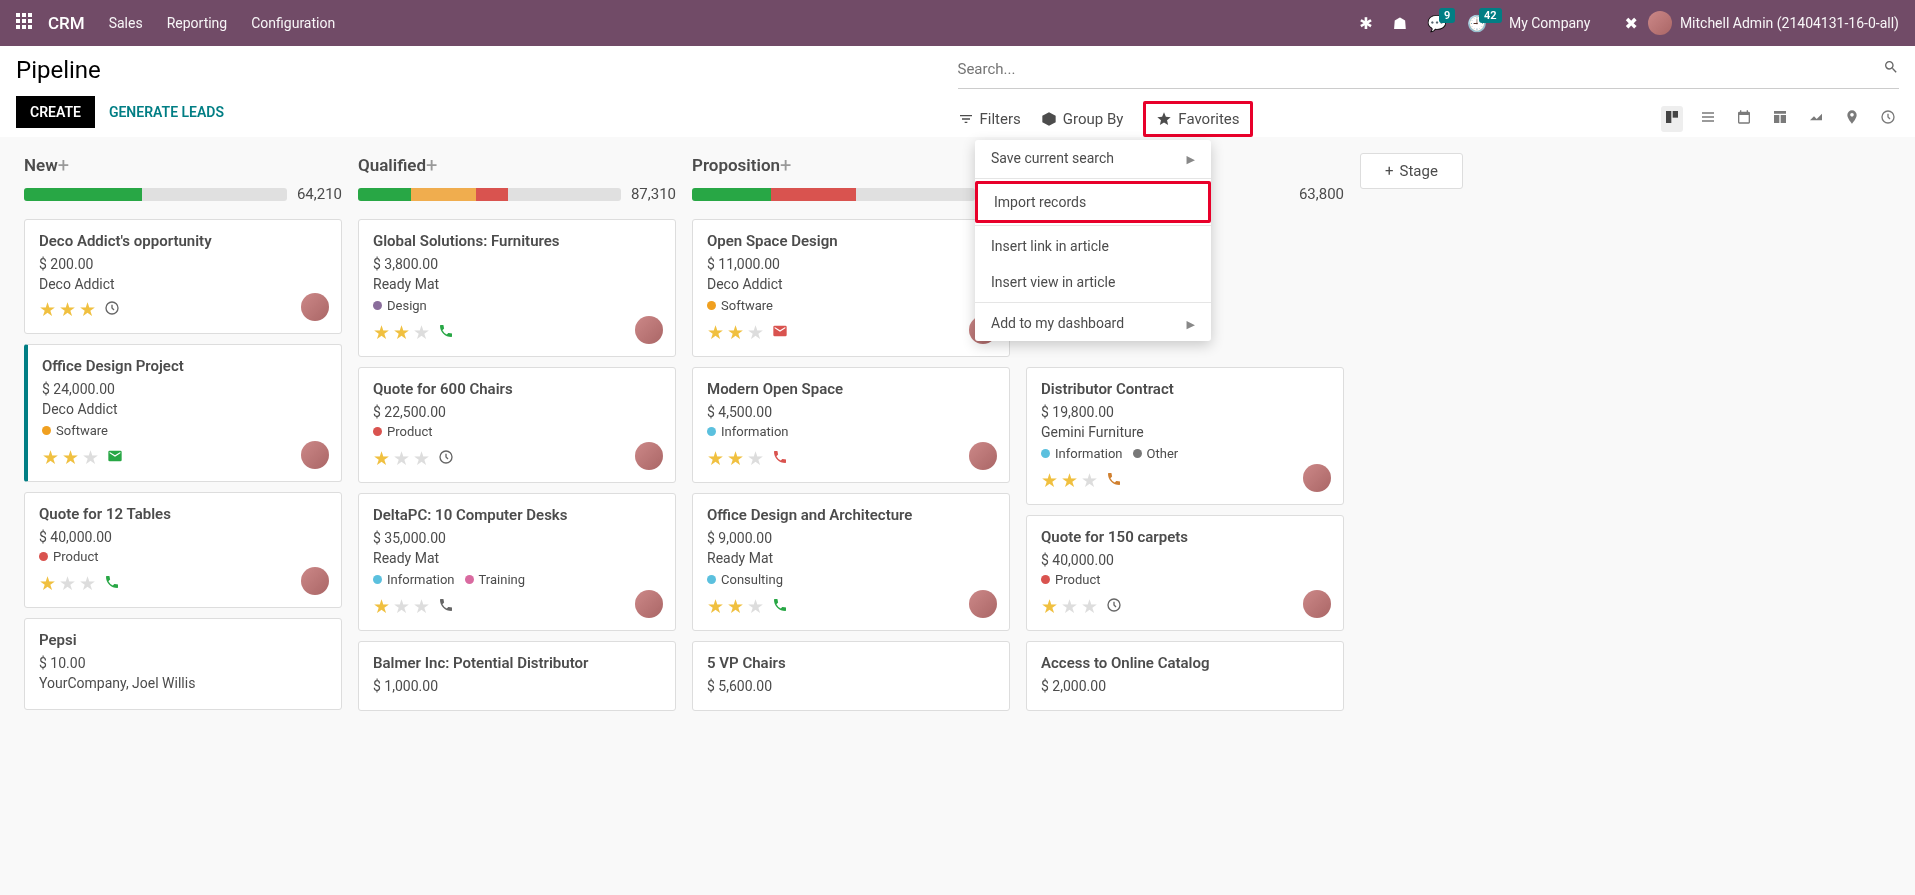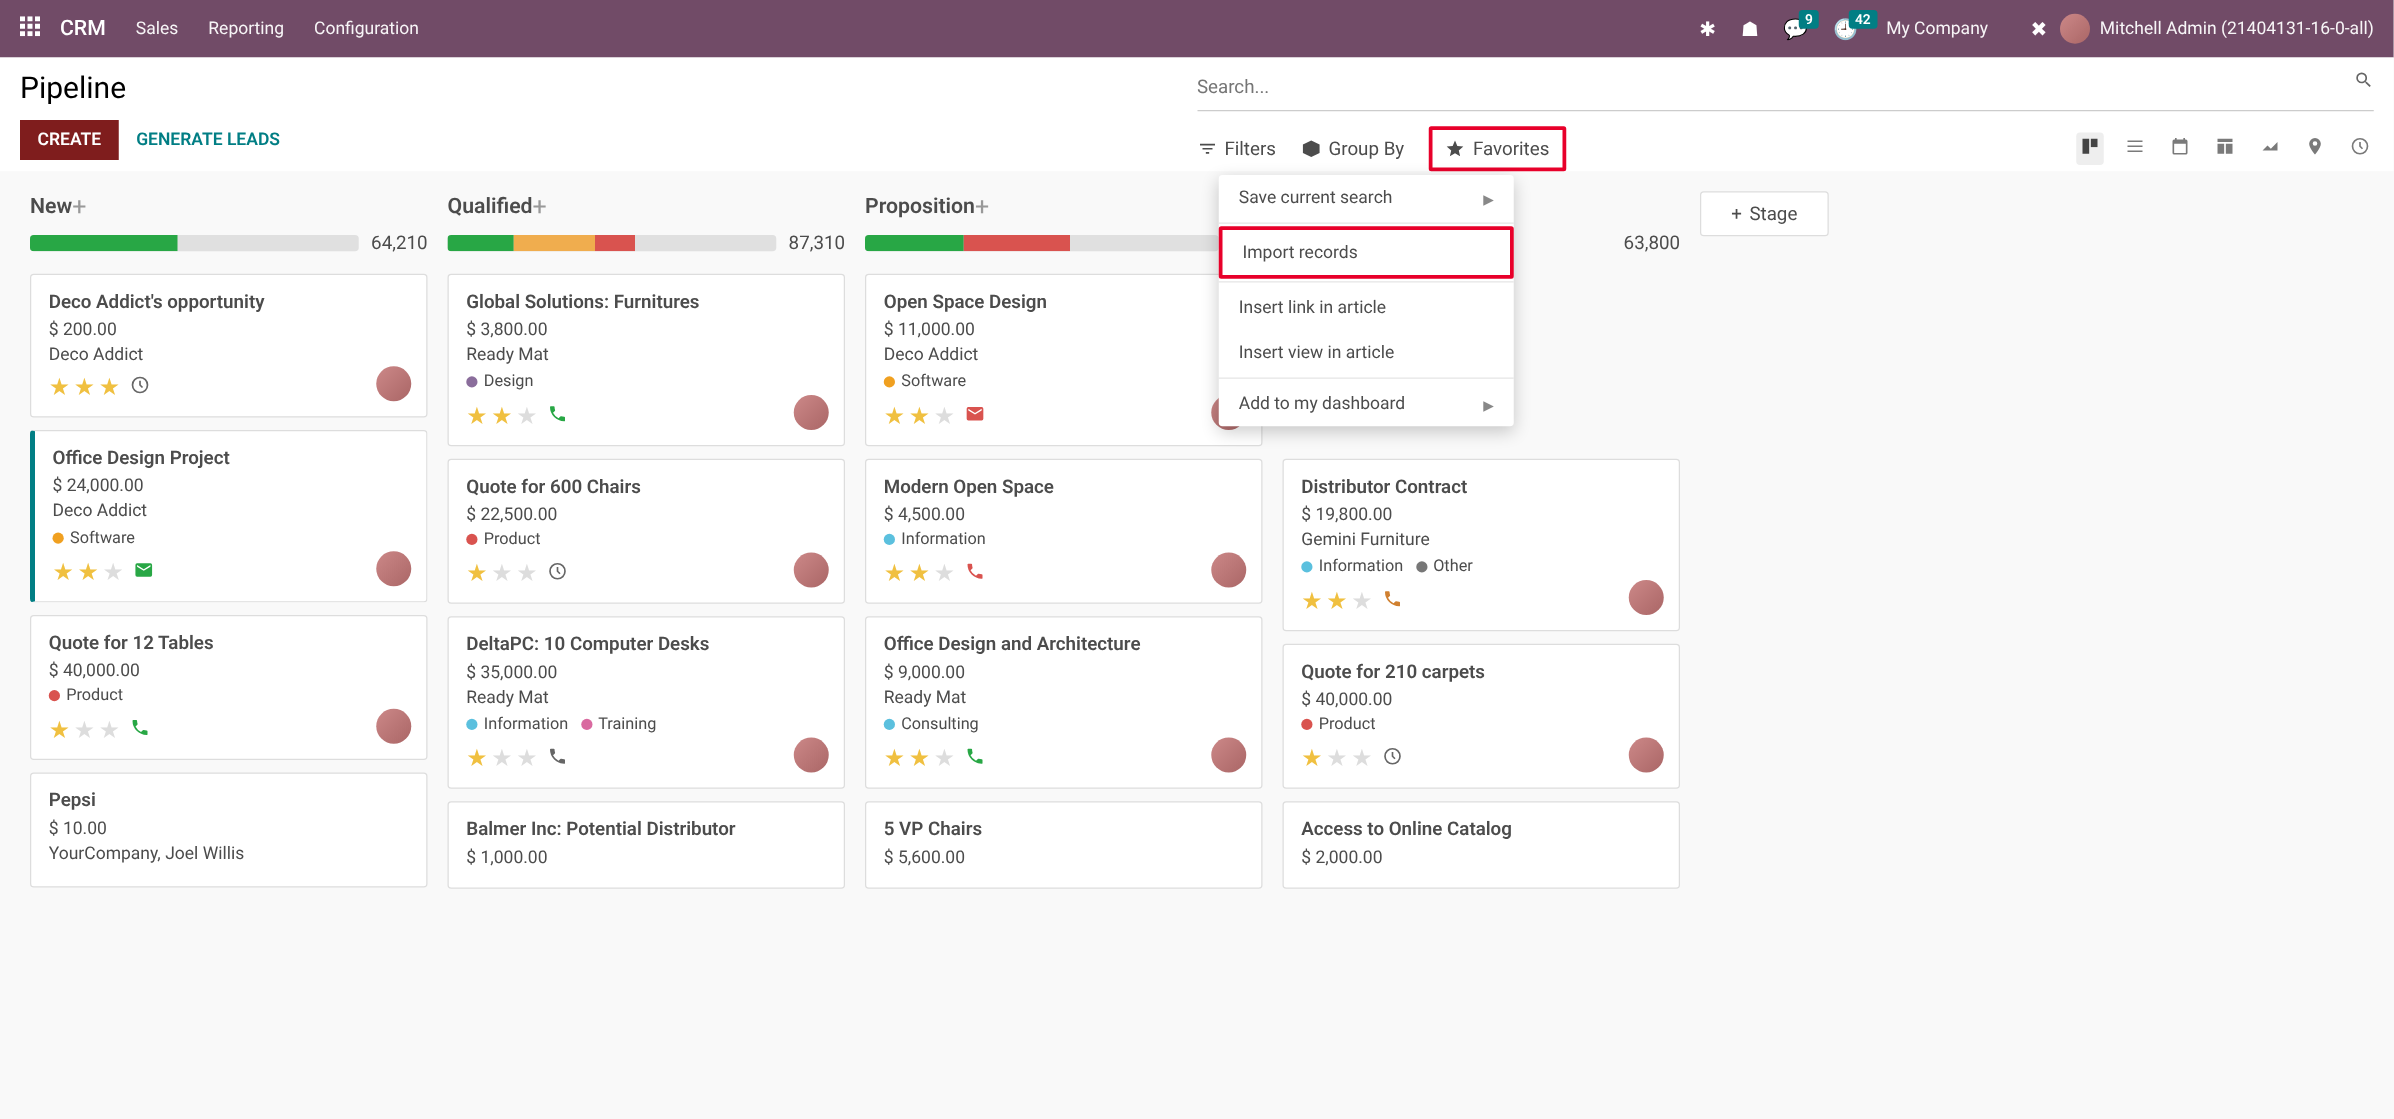--- a/index.html
+++ b/index.html
@@ -8,24 +8,24 @@
 .topbar .apps-icon{margin-right:16px}
 .topbar .brand{font-size:17px;font-weight:500;margin-right:24px}
 .topbar .menu-item{font-size:14px;margin-right:24px;cursor:pointer;opacity:0.95}
 .topbar .spacer{flex:1}
 .topbar .ticon{margin:0 10px;display:flex;align-items:center;position:relative}
 .badge{position:absolute;top:-6px;left:12px;background:#017e84;color:#fff;font-size:11px;padding:1px 5px;border-radius:3px;font-weight:600}
 .avatar-img{width:24px;height:24px;border-radius:50%;background:linear-gradient(135deg,#c88,#a66);margin-right:8px}
 .subbar{background:#fff;padding:10px 16px 0 16px;display:flex;align-items:flex-start;border-bottom:0}
 .subbar .left{flex:0 0 50%}
 .page-title{font-size:24px;color:#000000;margin-bottom:12px}
-.btn-create{background:#7f1d1d;color:#fff;border:none;padding:8px 14px;font-size:14px;font-weight:600;margin-right:10px;cursor:pointer}
+.btn-create{background:#000000;color:#fff;border:none;padding:8px 14px;font-size:14px;font-weight:600;margin-right:10px;cursor:pointer}
 .btn-gen{color:#017e84;font-size:14px;font-weight:600;cursor:pointer}
 .subbar .right{flex:1;display:flex;flex-direction:column}
-.search-row{display:flex;align-items:flex-start;border-bottom:1px solid #ccc;padding-bottom:6px;margin-bottom:12px}
+.search-row{display:flex;align-items:center;border-bottom:1px solid #ccc;padding-bottom:6px;margin-bottom:12px}
 .search-input{flex:1;border:none;font-size:15px;padding:4px 0;outline:none;color:#888}
 .search-icon{color:#666}
 .filter-row{display:flex;gap:20px}
 .filter-btn{display:flex;align-items:center;gap:6px;color:#4c4c4c;font-size:15px;cursor:pointer}
 .view-switcher{margin-left:auto;display:flex;gap:14px;align-items:center}
 .view-btn{color:#7a7a7a;cursor:pointer;padding:3px}
 .view-btn.active{background:#eee;color:#444;border-radius:3px}
 .hl{border:3px solid #e8002a;padding:4px 8px;border-radius:2px}
 .hl-favorites{padding:6px 10px}
 .dropdown{position:absolute;top:140px;left:975px;width:236px;background:#fff;box-shadow:0 4px 14px rgba(0,0,0,.2);border-radius:3px;z-index:100}
@@ -423,21 +423,21 @@
             <span class="star on">★</span>
             <span class="star ">★</span>
           </div>
           <span class="c-icon orange"><svg class="icon-svg" viewBox="0 0 24 24">
               <path d="M6.62 10.79a15.053 15.053 0 006.59 6.59l2.2-2.2a1 1 0 011.05-.24 11.36 11.36 0 003.55.57 1 1 0 011 1V20a1 1 0 01-1 1A17 17 0 013 4a1 1 0 011-1h3.49a1 1 0 011 1 11.36 11.36 0 00.57 3.55 1 1 0 01-.24 1.05l-2.2 2.19z"></path>
             </svg></span>
         </div>
         <div class="c-avatar"></div>
       </div>
       <div class="card">
-        <div class="c-title">Quote for 210 carpets</div>
+        <div class="c-title">Quote for 150 carpets</div>
         <div class="c-price">$ 40,000.00</div>
         <div class="tags">
           <span class="tag"><span class="dot" style="background:#d9534f"></span>Product</span>
         </div>
         <div class="c-foot">
           <div class="stars">
             <span class="star on">★</span>
             <span class="star ">★</span>
             <span class="star ">★</span>
           </div>

